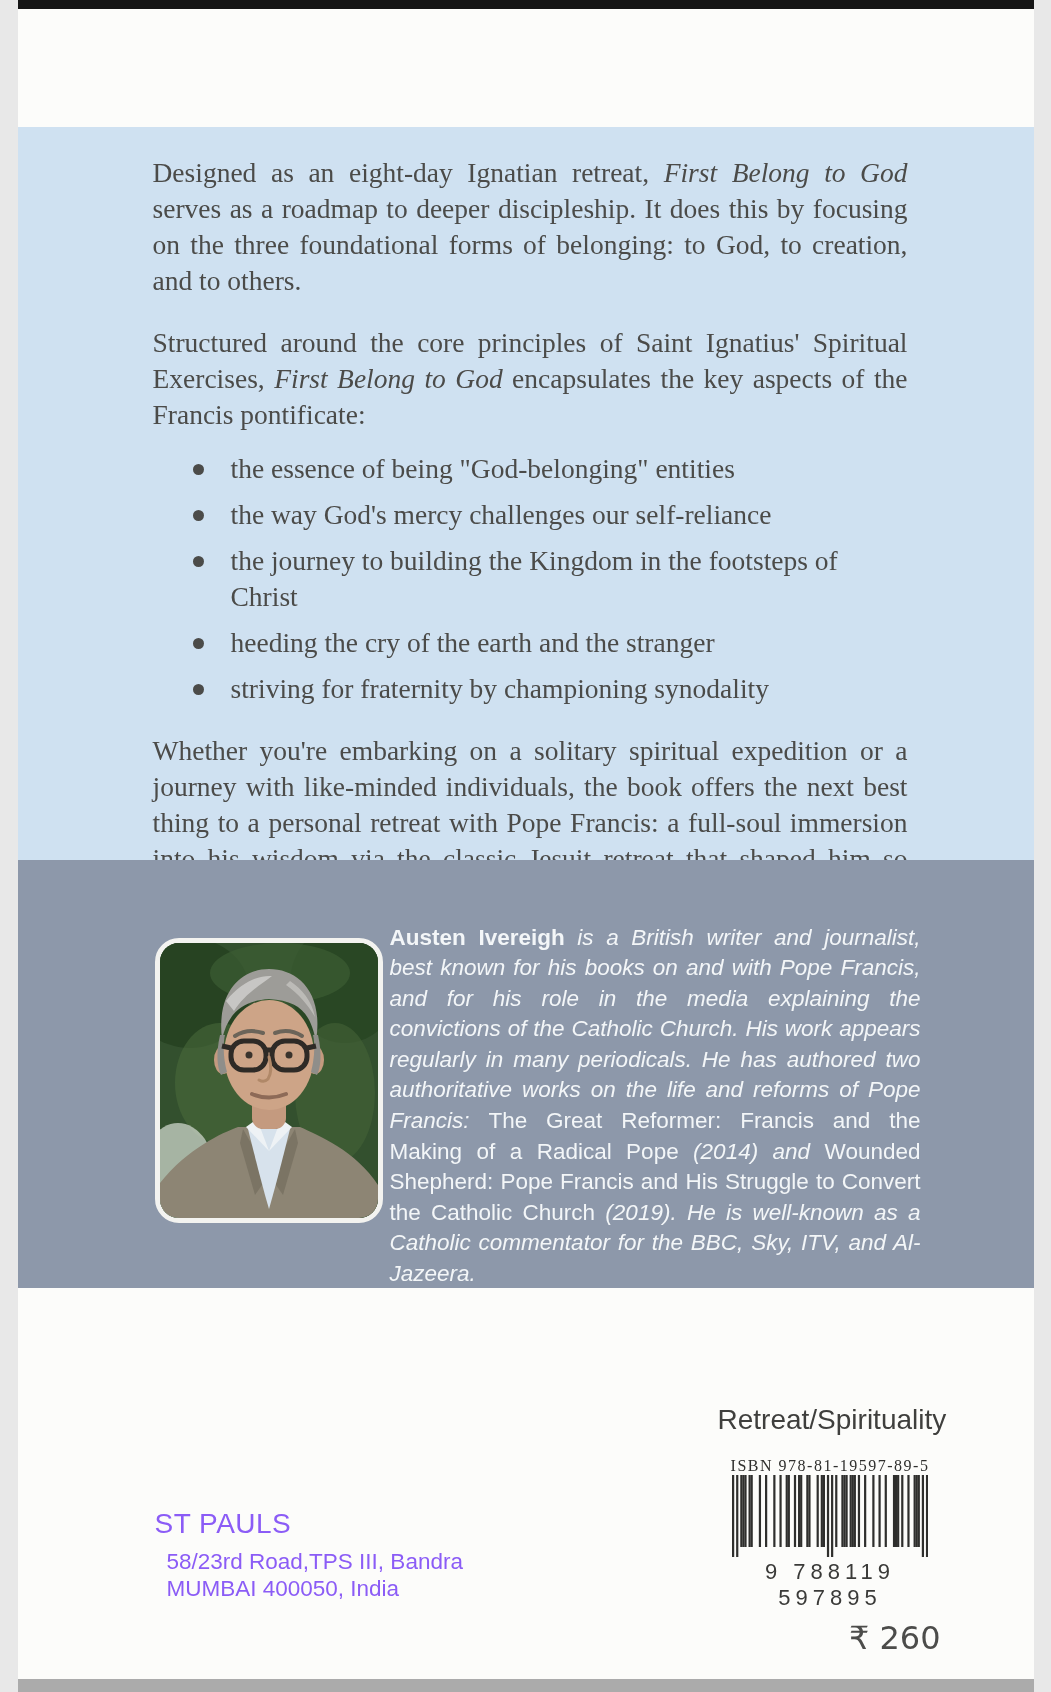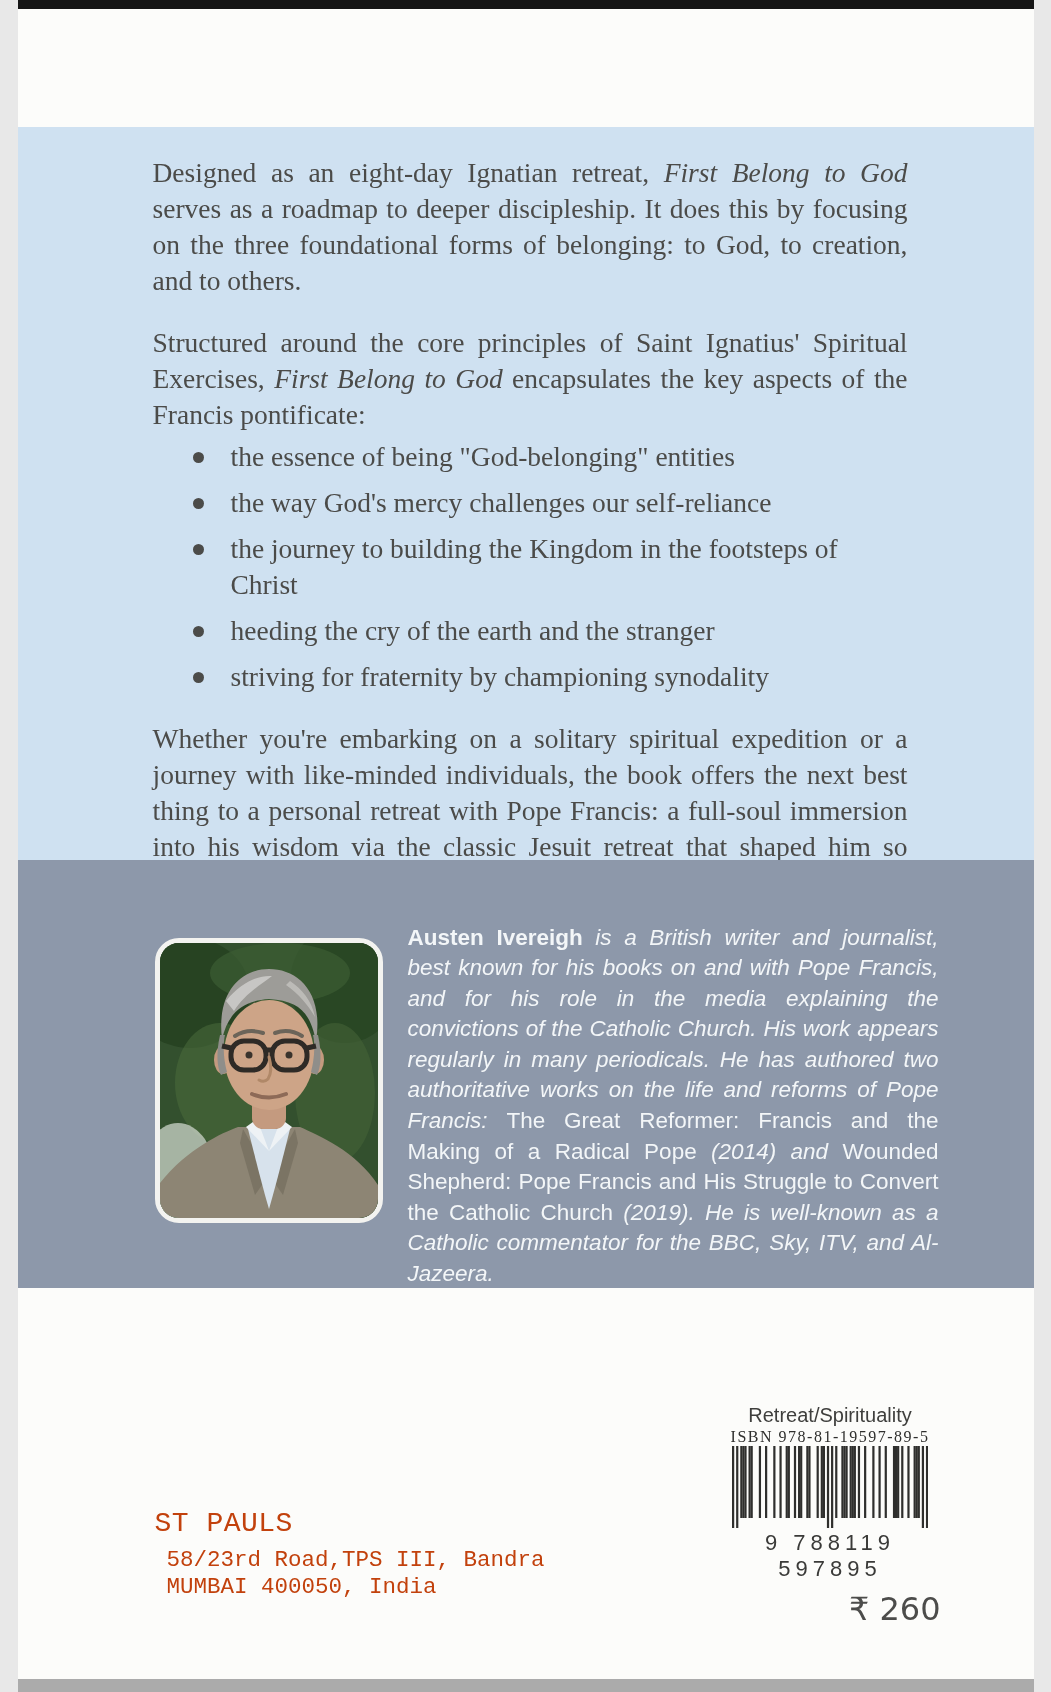--- a/index.html
+++ b/index.html
@@ -17,44 +17,44 @@
   .seg-b{font-style:normal;font-weight:700;}
   .bullet-list{margin:2px 0 26px 40px;}
   .bullet-item{display:flex;align-items:flex-start;margin-bottom:10px;}
   .bullet-dot{flex:0 0 auto;width:11px;height:11px;border-radius:50%;background:#4b4b49;margin:13px 27px 0 0;}
   .bullet-text{font-size:27.5px;line-height:36px;color:#4b4b49;text-align:left;}
 
   
   .band-gray{position:absolute;top:860px;left:0;width:100%;height:428px;}
   .author-photo{position:absolute;left:137px;top:938px;width:218px;height:275px;border:5px solid #f3f3f0;
                 border-radius:24px;overflow:hidden;background:#33502e;}
-  .author-bio{position:absolute;left:390px;top:900px;width:531px;font-family:"Liberation Sans",sans-serif;
+  .author-bio{position:absolute;left:372px;top:900px;width:531px;font-family:"Liberation Sans",sans-serif;
               font-style:italic;font-size:22.5px;line-height:30.6px;color:#f3f6f8;text-align:justify;}
 
   
-  .publisher{position:absolute;left:137px;top:1508px;color:#c2410c;font-family:Liberation Mono, monospace;}
+  .publisher{position:absolute;left:137px;top:1508px;color:#8b5cf6;font-family:Liberation Sans, sans-serif;}
   .pub-name{font-size:28px;letter-spacing:0.5px;margin-bottom:8px;}
   .pub-line{font-size:22.5px;line-height:27px;margin-left:12px;}
 
   .isbn-block{position:absolute;left:700px;top:1404px;width:225px;text-align:center;}
-  .category{font-family:"Liberation Sans",sans-serif;font-size:20px;color:#3f3f3d;margin-bottom:1px;text-align:center;}
+  .category{font-family:"Liberation Sans",sans-serif;font-size:28px;color:#3f3f3d;margin-bottom:21px;text-align:center;}
   .isbn{font-family:"Liberation Serif",serif;font-size:16px;letter-spacing:1.5px;color:#2f2f2d;}
   .barcode{display:block;margin:0 auto;}
   .barcode-digits{font-family:"Liberation Sans",sans-serif;font-size:22px;letter-spacing:5px;color:#3a3a38;margin-top:2px;}
   .price{font-family:"DejaVu Sans",sans-serif;font-size:32px;color:#4c4c4a;text-align:right;margin-top:8px;padding-right:2px;}
 </style>
 </head>
 <body>
 
 <div class="page">
   <div class="top-edge"></div>
 
   <div class="band-blue" style="background: rgb(207, 225, 241);">
     <p class="blurb-para"><span class="seg-n">Designed as an eight-day Ignatian retreat, </span><span class="seg-i">First Belong to God</span><span class="seg-n"> serves as a roadmap to deeper discipleship. It does this by focusing on the three foundational forms of belonging: to God, to creation, and to others.</span></p>
-    <p class="blurb-para" style="margin-bottom:6px;"><span class="seg-n">Structured around the core principles of Saint Ignatius' Spiritual Exercises, </span><span class="seg-i">First Belong to God</span><span class="seg-n"> encapsulates the key aspects of the Francis pontificate:</span></p>
+    <p class="blurb-para" style="margin-bottom:18px;"><span class="seg-n">Structured around the core principles of Saint Ignatius' Spiritual Exercises, </span><span class="seg-i">First Belong to God</span><span class="seg-n"> encapsulates the key aspects of the Francis pontificate:</span></p>
 
     <div class="bullet-list">
       <div class="bullet-item">
         <span class="bullet-dot"></span>
         <span class="bullet-text">the essence of being "God-belonging" entities</span>
       </div>
       <div class="bullet-item">
         <span class="bullet-dot"></span>
         <span class="bullet-text">the way God's mercy challenges our self-reliance</span>
       </div>

